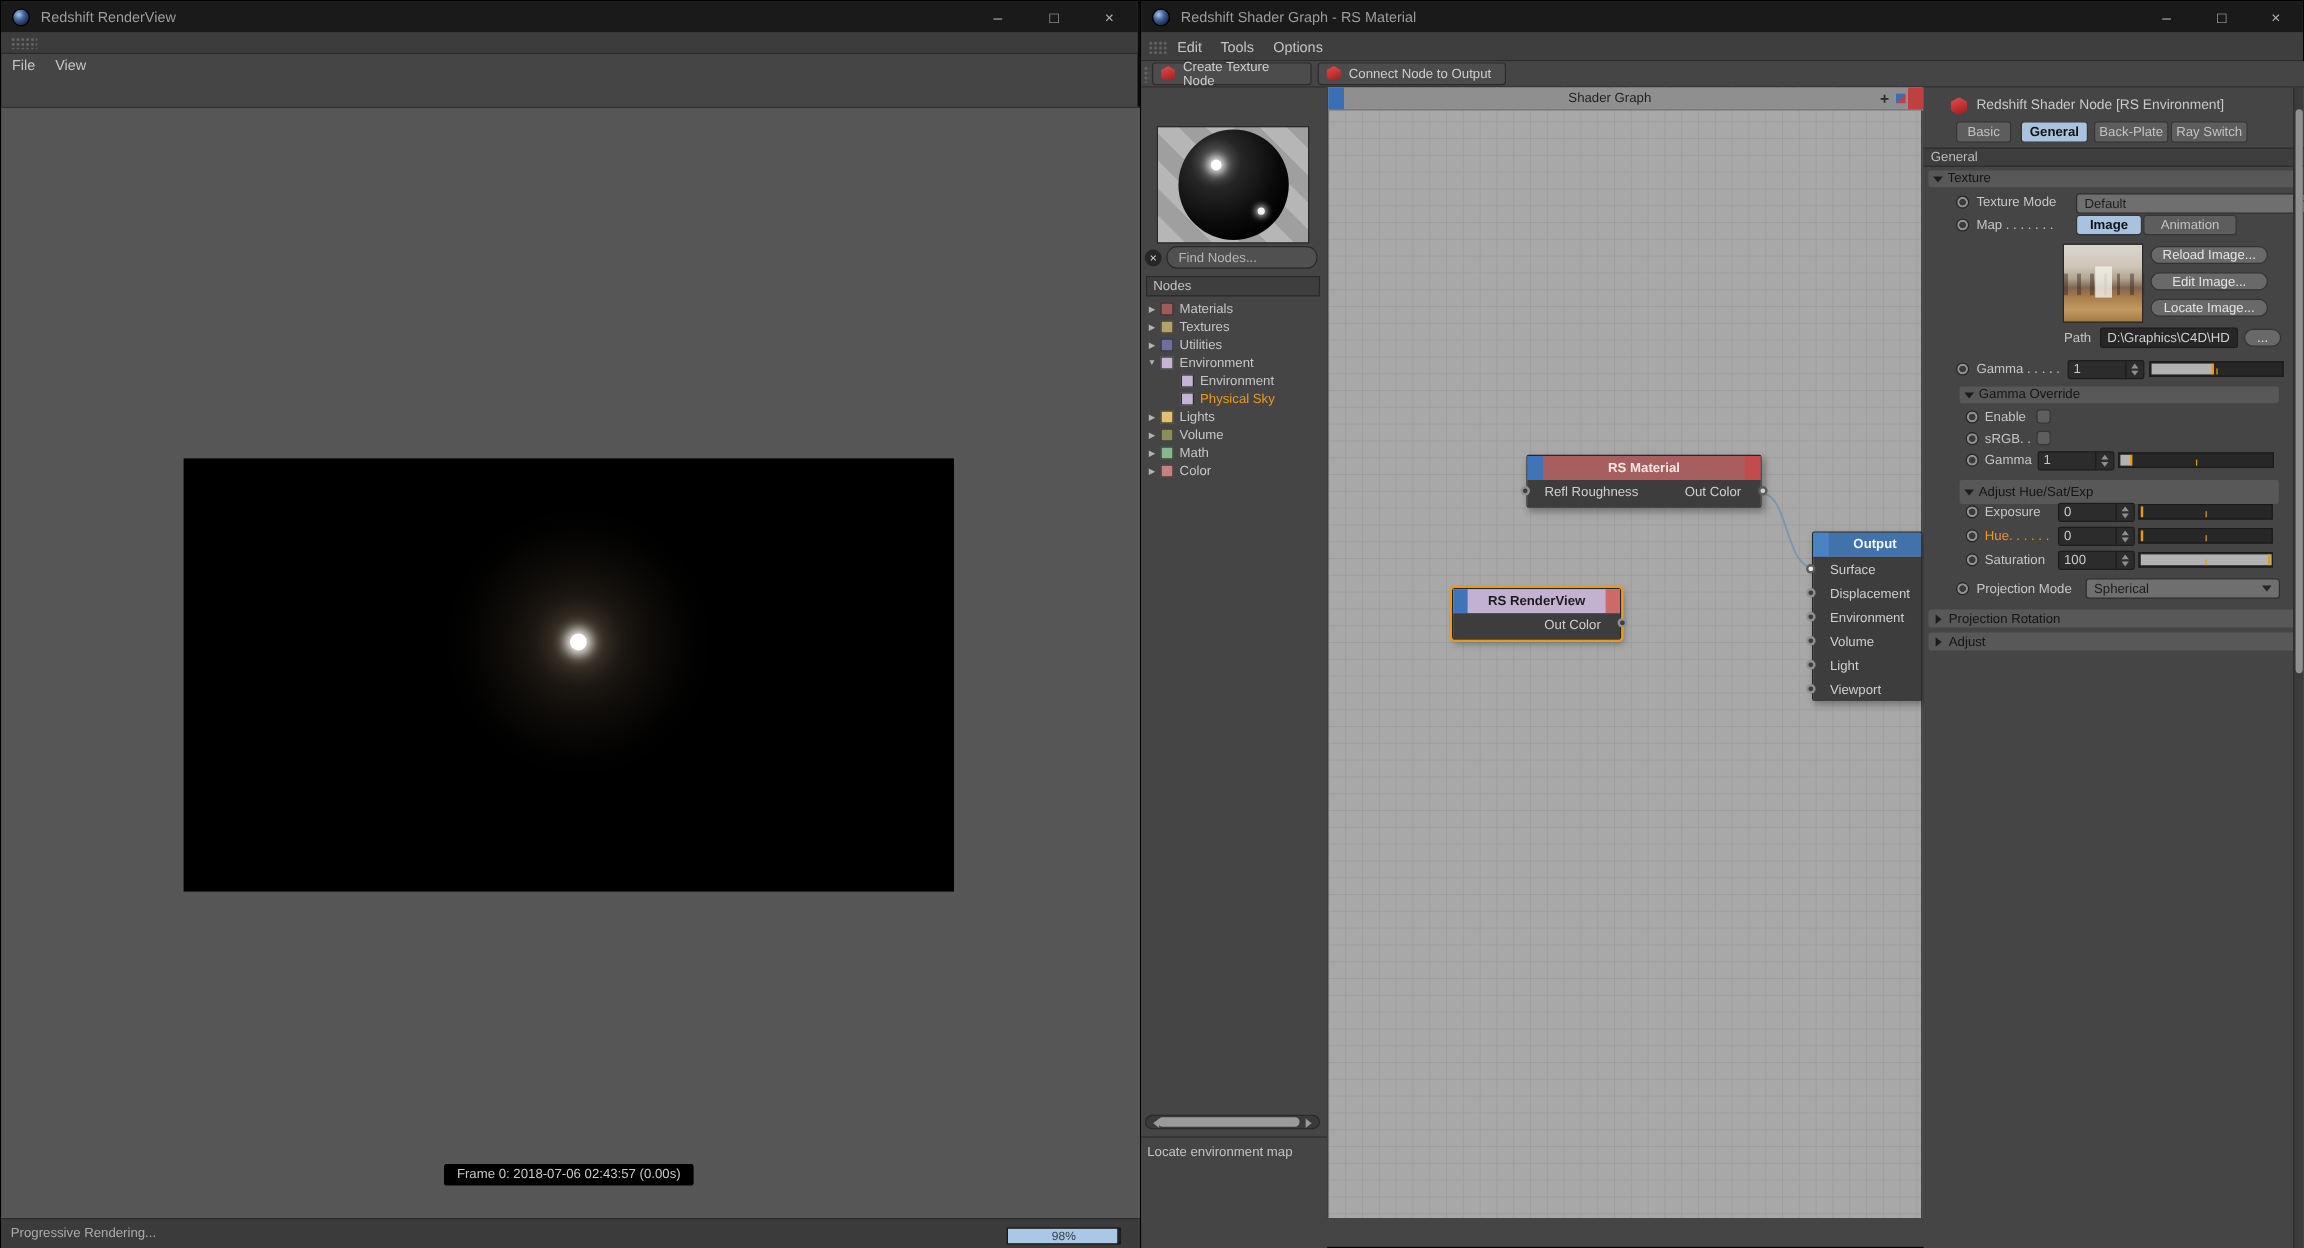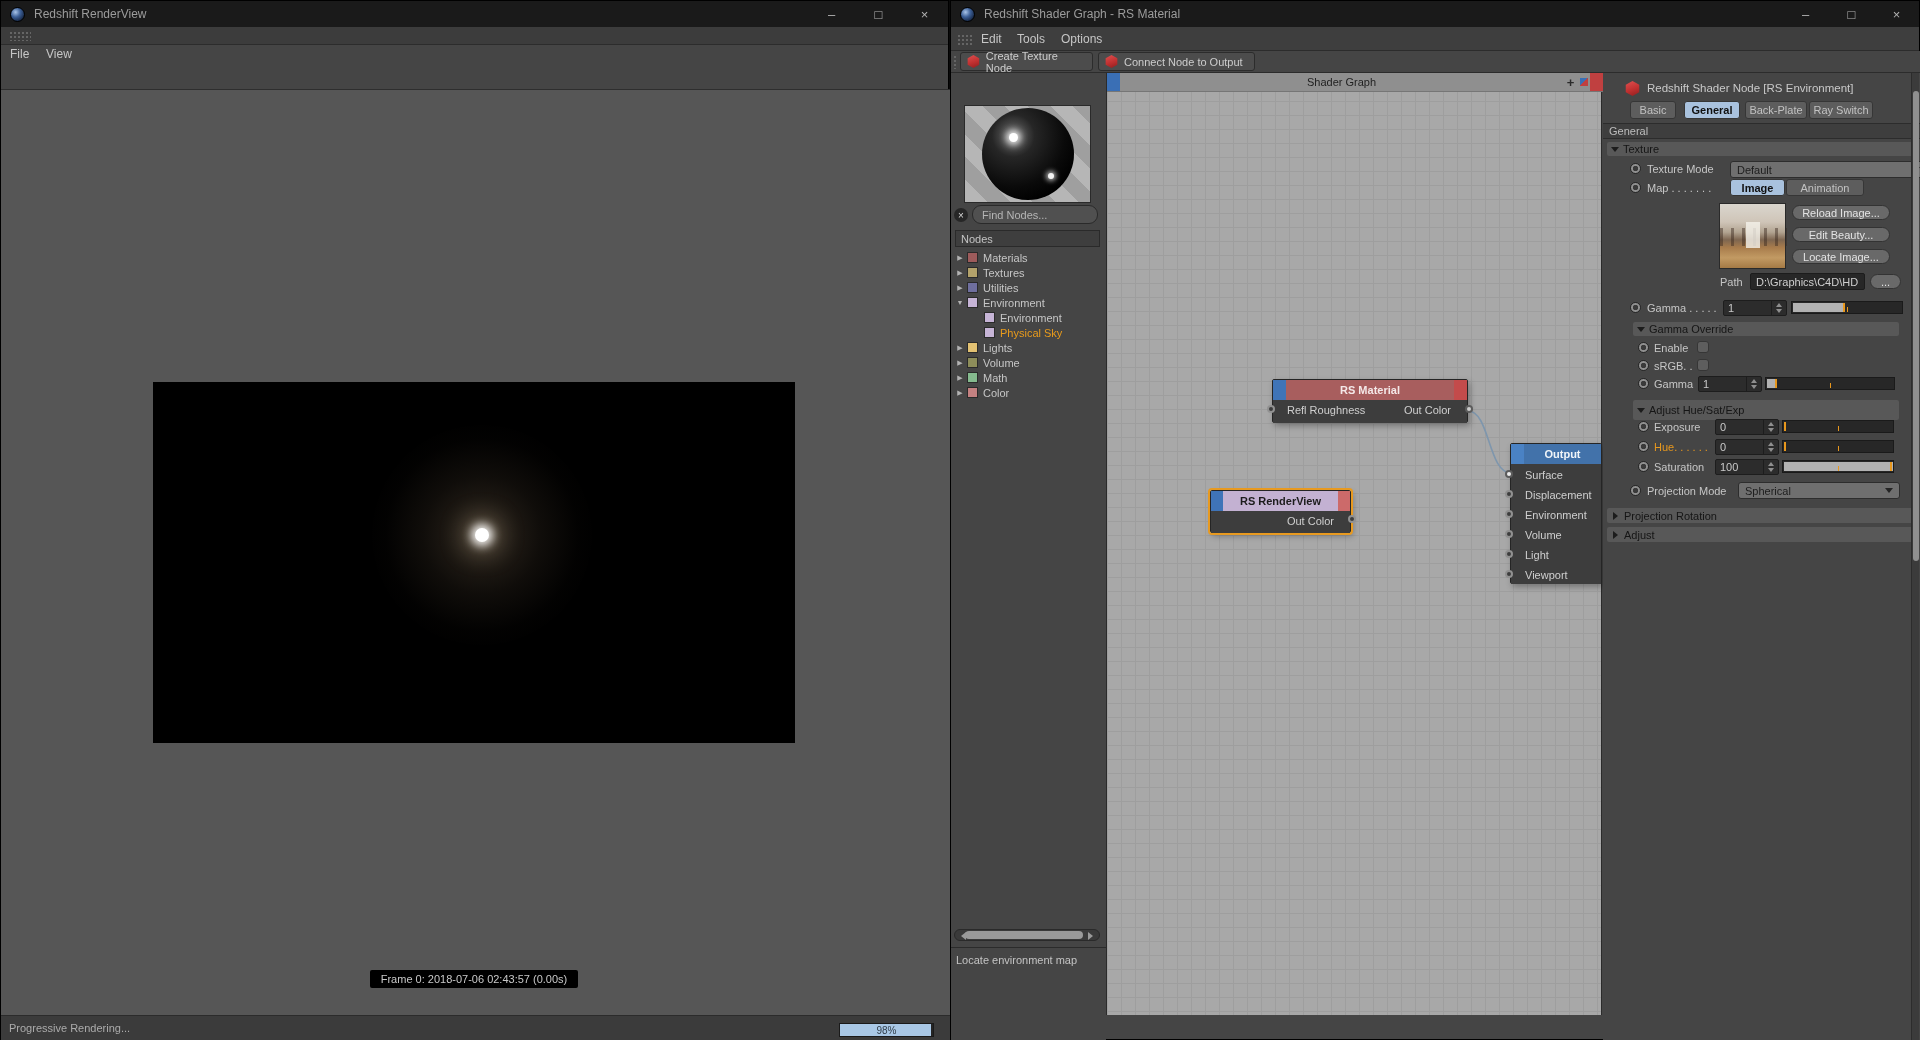--- a/index.html
+++ b/index.html
@@ -352,21 +352,21 @@
       <div class="pdot" style="left:27px;top:109px;"></div>
       <div class="lbl" style="left:44px;top:109px;">Map . . . . . . .</div>
       <div class="tab active" style="left:127px;top:106px;width:55px;height:17px;">Image</div>
       <div class="tab" style="left:183px;top:106px;width:78px;height:17px;">Animation</div>
 
       <div class="abs" style="left:116px;top:130px;width:67px;height:66px;border:1px solid #2a2a2a;background:linear-gradient(180deg,#dad6ce 0%,#cfc5b8 28%,#b2a491 44%,#7e6650 56%,#a87c4c 68%,#c29a63 84%,#a57a45 100%);">
         <div class="abs" style="left:0;top:24px;width:67px;height:18px;background:repeating-linear-gradient(90deg,rgba(55,38,28,0.45) 0 3px,transparent 3px 11px);"></div>
         <div class="abs" style="left:26px;top:18px;width:14px;height:26px;background:rgba(245,242,235,0.8);"></div>
       </div>
       <div class="btn" style="left:189px;top:132px;width:98px;height:15px;">Reload Image...</div>
-      <div class="btn" style="left:189px;top:154px;width:98px;height:15px;">Edit Beauty...</div>
+      <div class="btn" style="left:189px;top:154px;width:98px;height:15px;">Edit Image...</div>
       <div class="btn" style="left:189px;top:176px;width:98px;height:15px;">Locate Image...</div>
       <div class="lbl" style="left:117px;top:203px;">Path</div>
       <div class="field" style="left:147px;top:200px;width:115px;height:17px;">D:\Graphics\C4D\HD</div>
       <div class="btn" style="left:267px;top:201px;width:31px;height:15px;">...</div>
 
       <div class="pdot" style="left:27px;top:229px;"></div>
       <div class="lbl" style="left:44px;top:229px;">Gamma . . . . .</div>
       <div class="spinfield" style="left:120px;top:227px;width:64px;height:16px;">
         <span>1</span>
         <span class="spinbtns">

